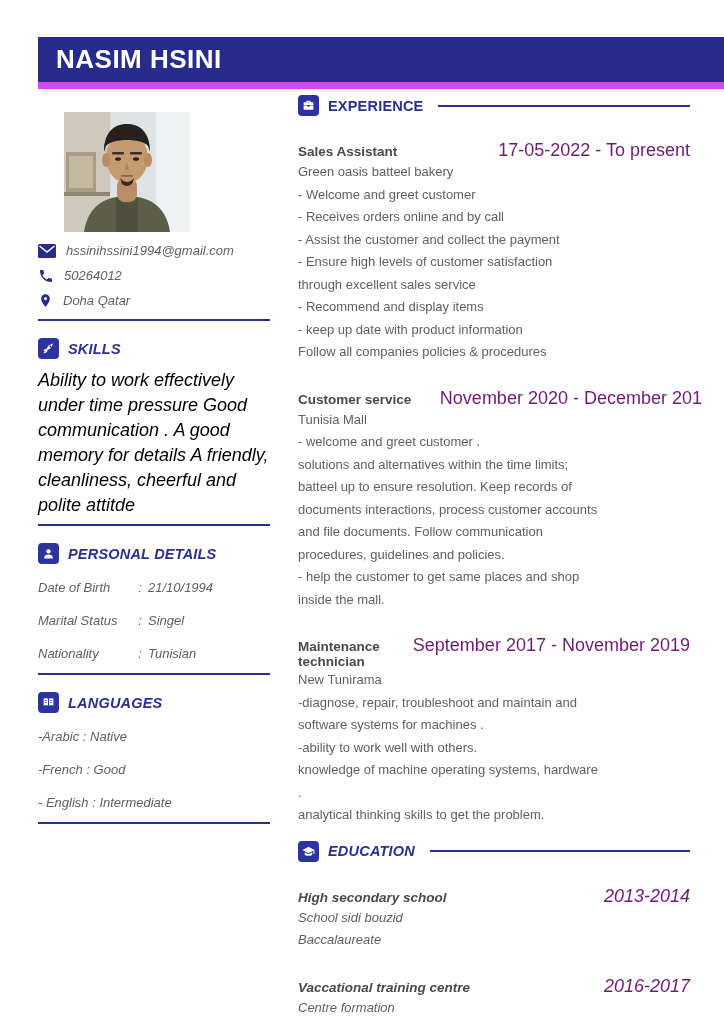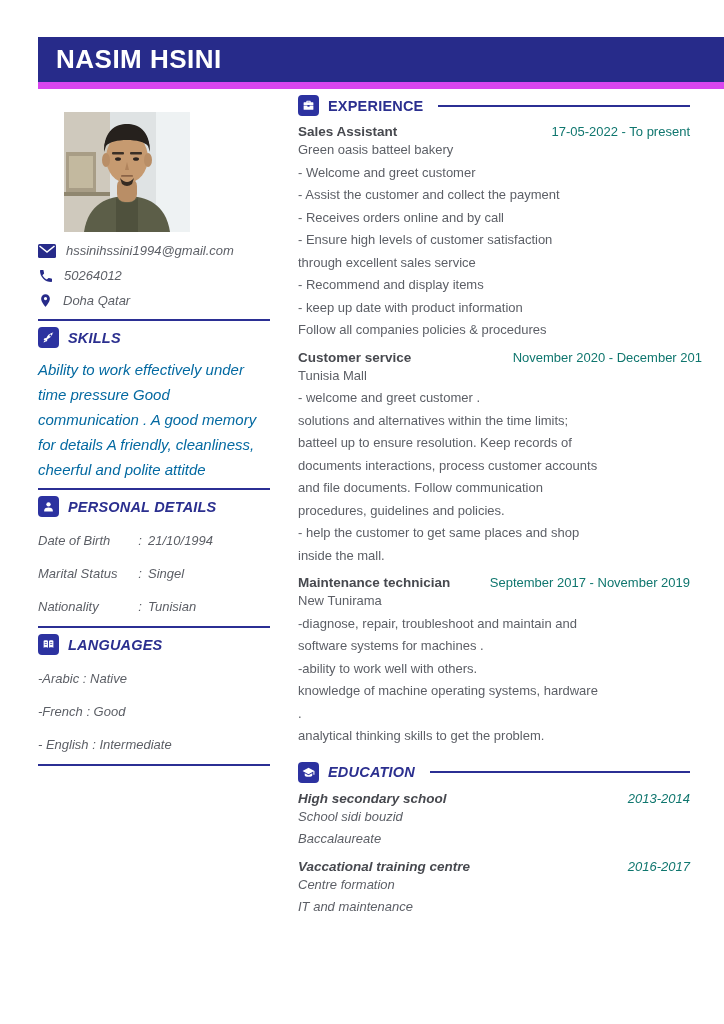--- a/index.html
+++ b/index.html
@@ -27,40 +27,40 @@
   .photo{margin:12px 0 0 26px;width:126px;height:120px;display:block;}
 
   
   .contact{margin-top:6px;}
   .contact-row{display:flex;align-items:center;gap:10px;height:25px;color:#5c5f66;font-size:13px;}
   .contact-row svg{flex:0 0 auto;}
 
   .divider{border:none;border-top:2px solid #2b2f94;margin:6px 0 0 0;}
 
   
-  .section-head{display:flex;align-items:center;gap:9px;margin-top:6px;}
+  .section-head{display:flex;align-items:center;gap:9px;margin-top:17px;}
   .icon-badge{
     width:21px;height:21px;background:#2c32a0;border-radius:4px;
     display:flex;align-items:center;justify-content:center;flex:0 0 auto;
   }
   .section-title{color:#2b2f8f;font-weight:bold;font-size:14.5px;letter-spacing:.2px;}
   .head-rule{flex:1;border-top:2px solid #2b2f94;margin-left:6px;}
 
   
-  .skills-text{margin-top:9px;color:#0369a1;font-size:15px;line-height:25px;}
+  .skills-text{margin-top:9px;color:#000000;font-size:18px;line-height:25px;}
   .pd-row{display:flex;margin-top:14px;font-size:13px;color:#5c5f66;line-height:19px;}
   .pd-label{width:94px;}
   .pd-colon{width:16px;text-align:center;}
   .lang-row{margin-top:14px;font-size:13px;color:#5c5f66;line-height:19px;}
 
   
-  .job{margin-top:8px;}
+  .job{margin-top:24px;}
   .job-head{display:flex;justify-content:space-between;align-items:baseline;}
   .job-title{font-weight:bold;color:#47494f;font-size:13.5px;}
-  .job-date{color:#0f766e;font-size:13px;white-space:nowrap;}
+  .job-date{color:#701a75;font-size:18px;white-space:nowrap;}
   .date-overflow{margin-right:-12px;}
   .job-line{color:#5c5f66;font-size:13px;line-height:22.5px;}
   .edu-section{margin-top:14px;font-style:italic;}
 </style>
 </head>
 <body>
 
 <div class="page">
 
   <div class="name-banner">
@@ -196,22 +196,22 @@
       <span class="head-rule"></span>
     </div>
 
     <div class="job">
       <div class="job-head">
         <span class="job-title">Sales Assistant</span>
         <span class="job-date">17-05-2022 - To present</span>
       </div>
       <div class="job-line">Green oasis batteel bakery</div>
       <div class="job-line">- Welcome and greet customer</div>
+      <div class="job-line">- Receives orders online and by call</div>
       <div class="job-line">- Assist the customer and collect the payment</div>
-      <div class="job-line">- Receives orders online and by call</div>
       <div class="job-line">- Ensure high levels of customer satisfaction</div>
       <div class="job-line">through excellent sales service</div>
       <div class="job-line">- Recommend and display items</div>
       <div class="job-line">- keep up date with product information</div>
       <div class="job-line">Follow all companies policies &amp; procedures</div>
     </div>
 
     <div class="job">
       <div class="job-head">
         <span class="job-title">Customer service</span>

